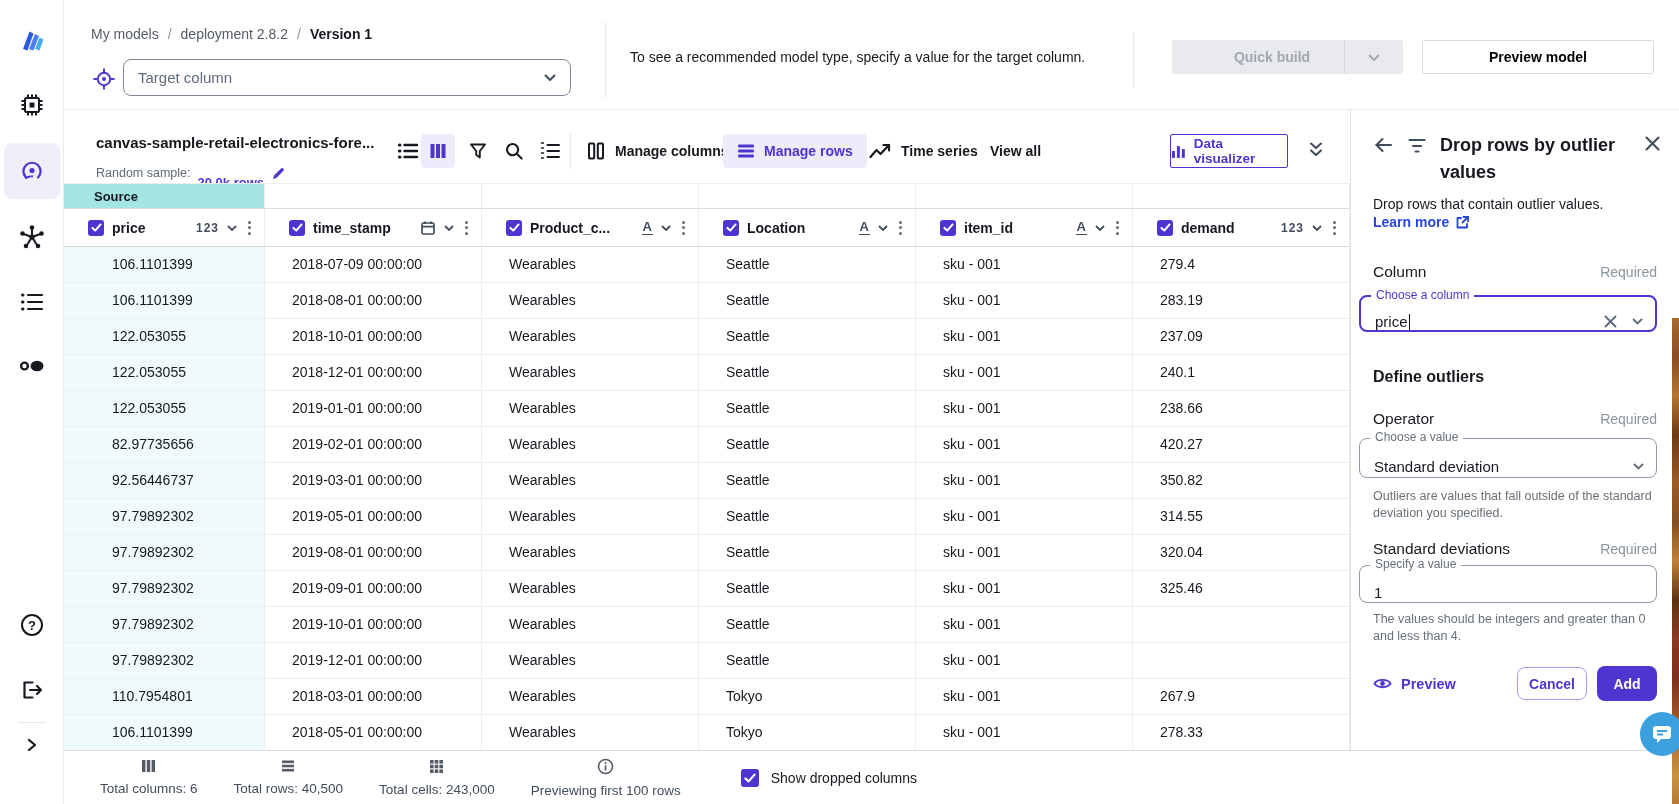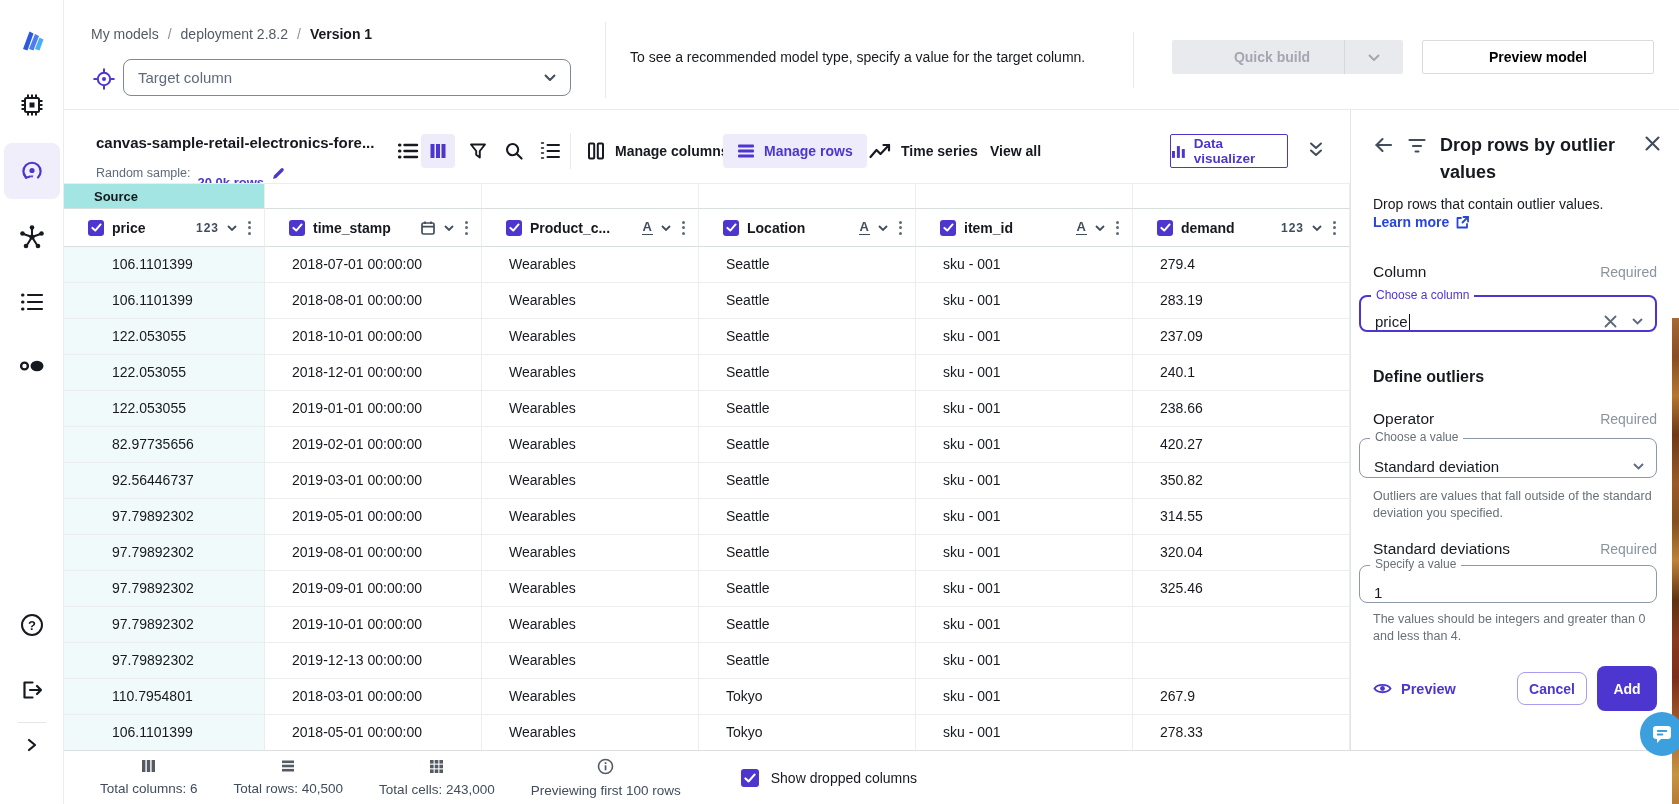--- a/index.html
+++ b/index.html
@@ -88,21 +88,21 @@
   .flabel{position:absolute; top:-9px; left:10px; background:#fff; padding:0 5px; font-size:12px; color:#687078; line-height:14px;}
   .field.focused .flabel{color:var(--accent);}
   .fvalue{font-size:15px; color:#16191f; flex:1; white-space:nowrap;}
   .cursorbar{display:inline-block; width:1.5px; height:16px; background:#111; vertical-align:-3px; margin-left:1px;}
   .ficons{display:flex; align-items:center; gap:15px; color:#5f6b7a;}
   .help-text{position:absolute; left:22px; right:18px; font-size:12.5px; line-height:17px; color:#687078;}
   .bold-sec{position:absolute; left:22px; font-size:16px; font-weight:bold; color:#16191f;}
   .panel-actions{position:absolute; left:22px; right:22px; top:556px; display:flex; align-items:center;}
   .preview-link{display:flex; align-items:center; gap:9px; color:var(--accent); font-size:14.5px; font-weight:bold; cursor:pointer;}
   .btn-cancel{margin-left:auto; width:70px; height:33px; border:1px solid #a99cf0; border-radius:8px; background:#fff; color:var(--accent); font-weight:bold; font-size:14px; display:flex; align-items:center; justify-content:center; cursor:pointer;}
-  .btn-add{margin-left:10px; width:60px; height:45px; border-radius:8px; background:var(--accent); color:#fff; font-weight:bold; font-size:14px; display:flex; align-items:center; justify-content:center; cursor:pointer;}
+  .btn-add{margin-left:10px; width:60px; height:35px; border-radius:8px; background:var(--accent); color:#fff; font-weight:bold; font-size:14px; display:flex; align-items:center; justify-content:center; cursor:pointer;}
 
   
   .edge-strip{position:absolute; right:0; top:318px; width:7px; height:486px; z-index:6;
     background:linear-gradient(180deg,#a86a30 0%,#8a4c22 8%,#b5762f 16%,#6e3a16 24%,#9c5a26 34%,#845020 42%,#c08038 50%,#5e3312 58%,#8a3a20 66%,#7d2d1c 74%,#a75f2a 84%,#c8923f 94%,#b97a33 100%);}
   .chat-bubble{position:absolute; left:1640px; top:712px; width:44px; height:44px; border-radius:50%; background:var(--chat); display:flex; align-items:center; justify-content:center; z-index:7; cursor:pointer;}
 </style>
 </head>
 <body>
 
 <nav class="sidebar">
@@ -465,21 +465,21 @@
           <i></i>
           <i></i>
           <i></i>
         </span>
     </div>
   </div>
 
   <div>
       <div class="grid-row">
         <div class="tcell tint">106.1101399</div>
-        <div class="tcell">2018-07-01 00:00:00</div>
+        <div class="tcell">2018-07-09 00:00:00</div>
         <div class="tcell">Wearables</div>
         <div class="tcell">Seattle</div>
         <div class="tcell">sku - 001</div>
         <div class="tcell">279.4</div>
       </div>
       <div class="grid-row">
         <div class="tcell tint">106.1101399</div>
         <div class="tcell">2018-08-01 00:00:00</div>
         <div class="tcell">Wearables</div>
         <div class="tcell">Seattle</div>
@@ -553,21 +553,21 @@
       <div class="grid-row">
         <div class="tcell tint">97.79892302</div>
         <div class="tcell">2019-10-01 00:00:00</div>
         <div class="tcell">Wearables</div>
         <div class="tcell">Seattle</div>
         <div class="tcell">sku - 001</div>
         <div class="tcell"></div>
       </div>
       <div class="grid-row">
         <div class="tcell tint">97.79892302</div>
-        <div class="tcell">2019-12-13 00:00:00</div>
+        <div class="tcell">2019-12-01 00:00:00</div>
         <div class="tcell">Wearables</div>
         <div class="tcell">Seattle</div>
         <div class="tcell">sku - 001</div>
         <div class="tcell"></div>
       </div>
       <div class="grid-row">
         <div class="tcell tint">110.7954801</div>
         <div class="tcell">2018-03-01 00:00:00</div>
         <div class="tcell">Wearables</div>
         <div class="tcell">Tokyo</div>

